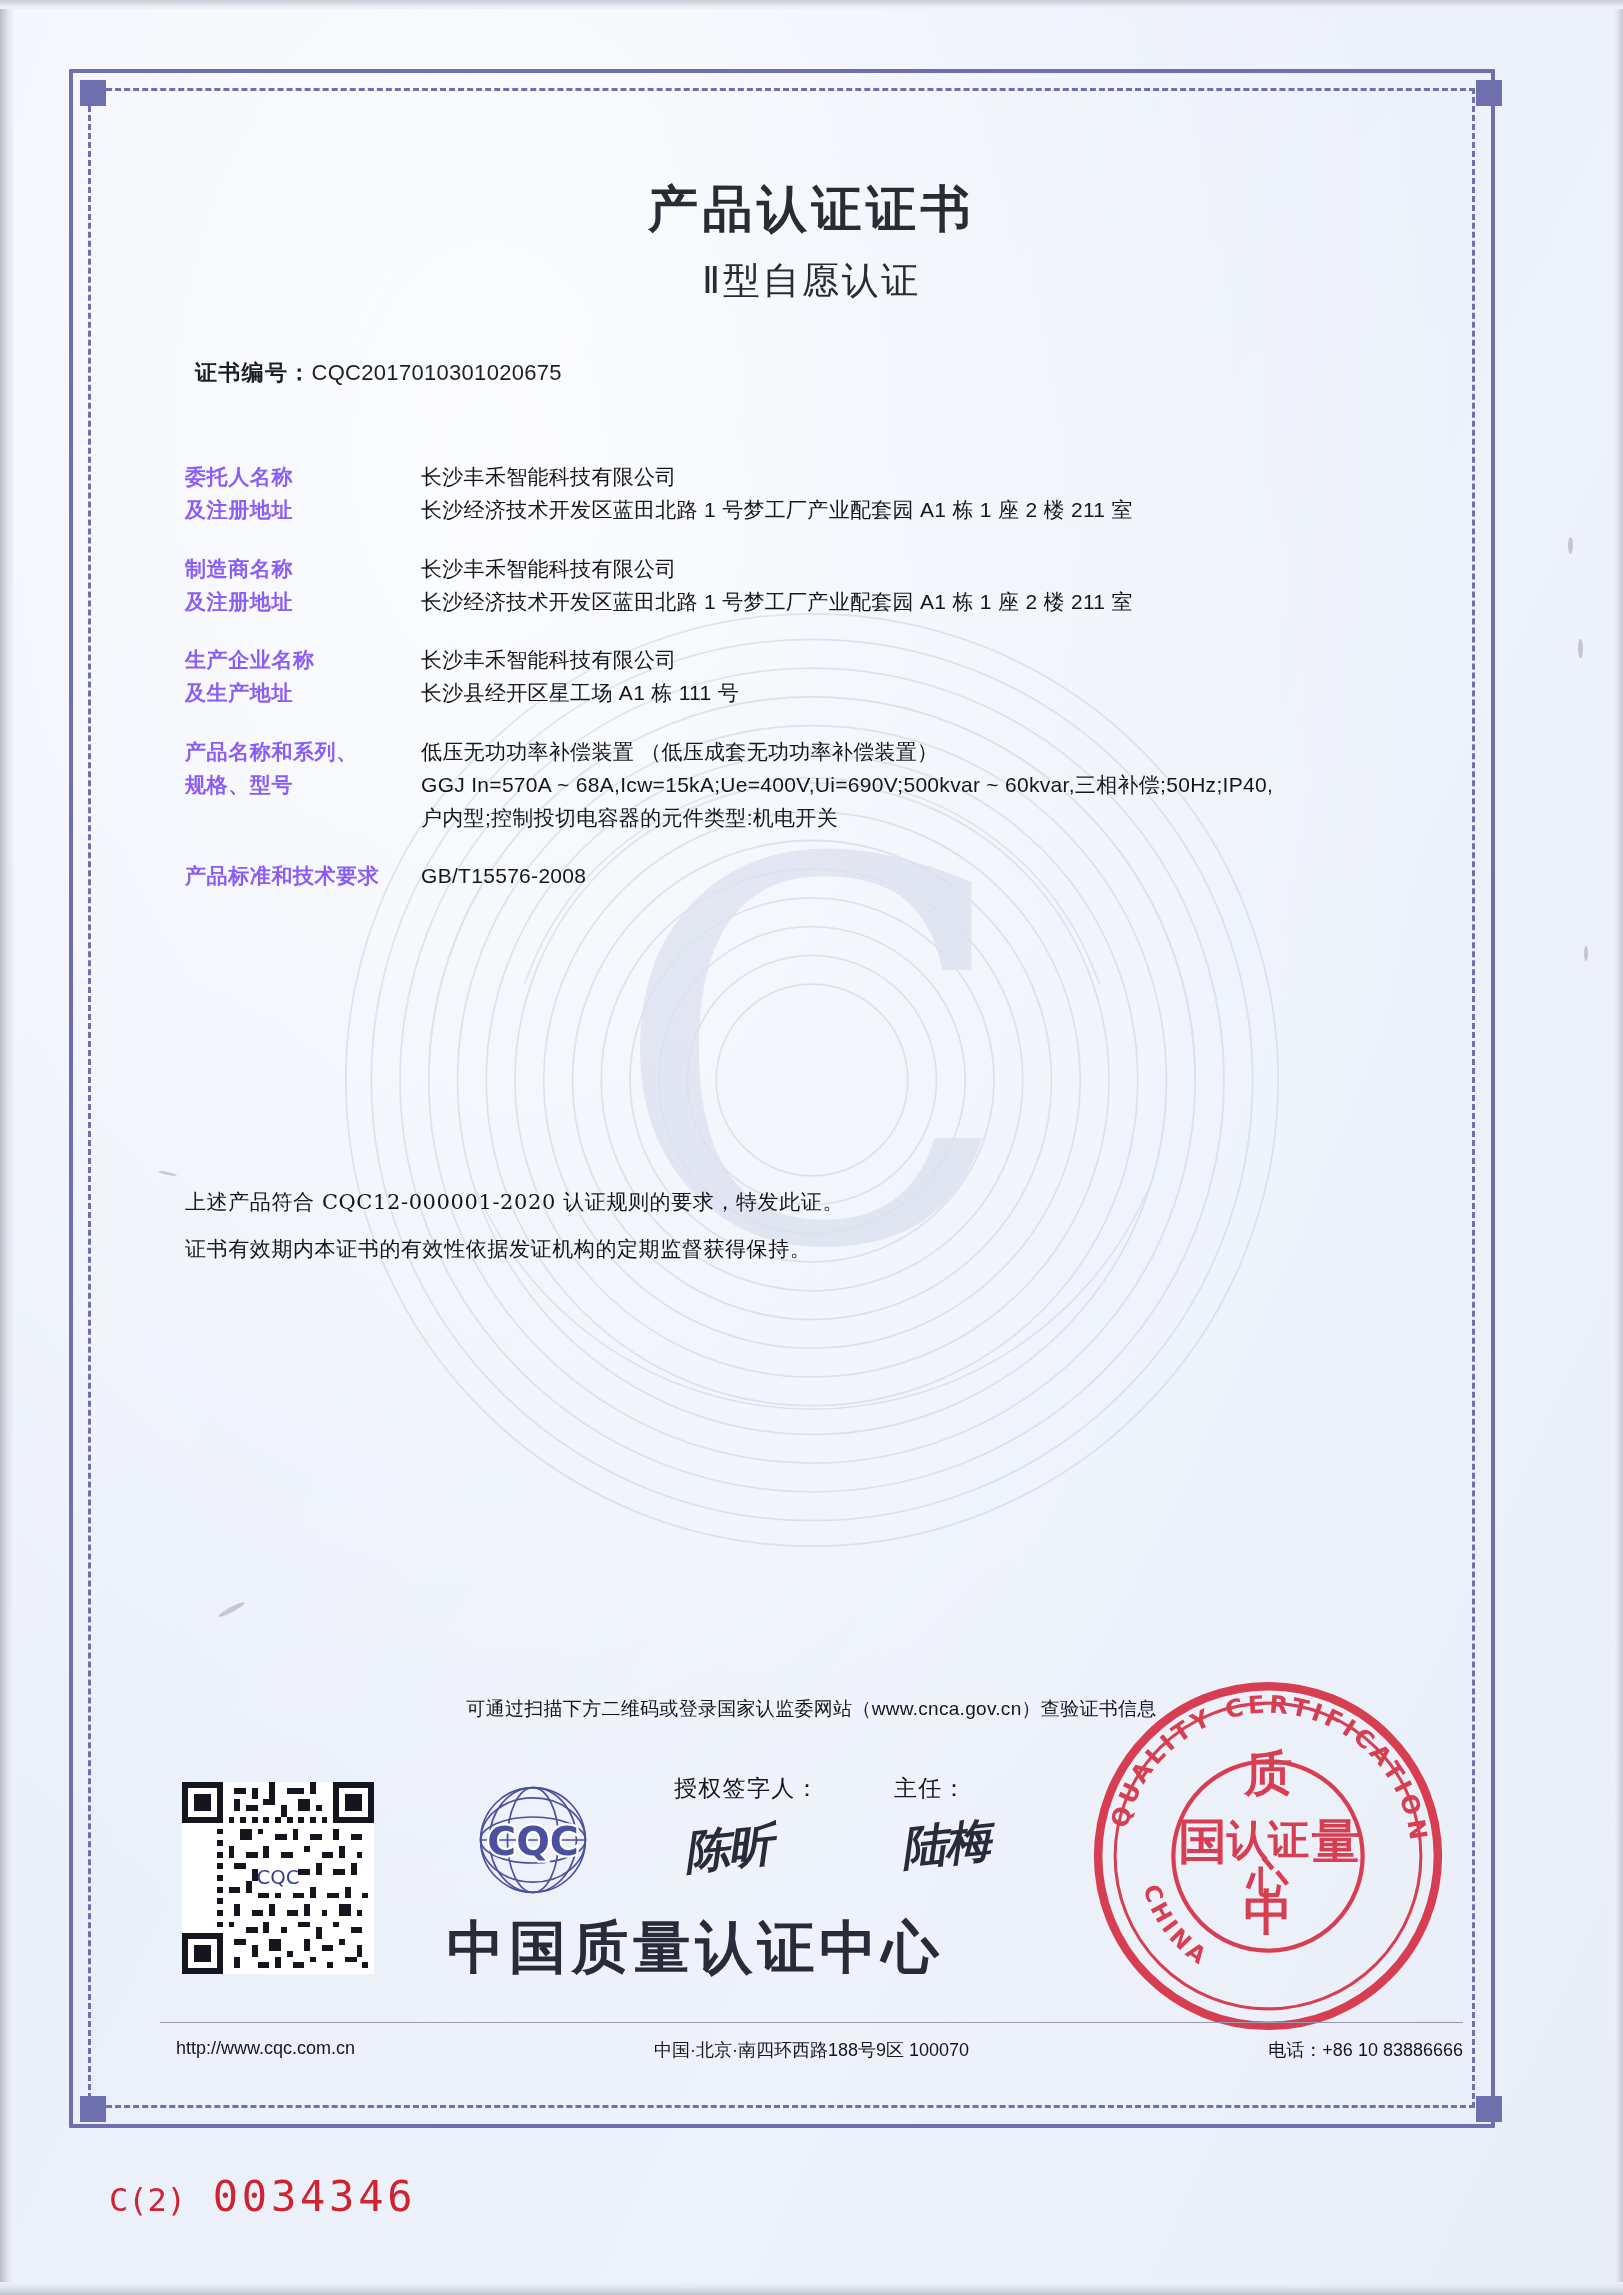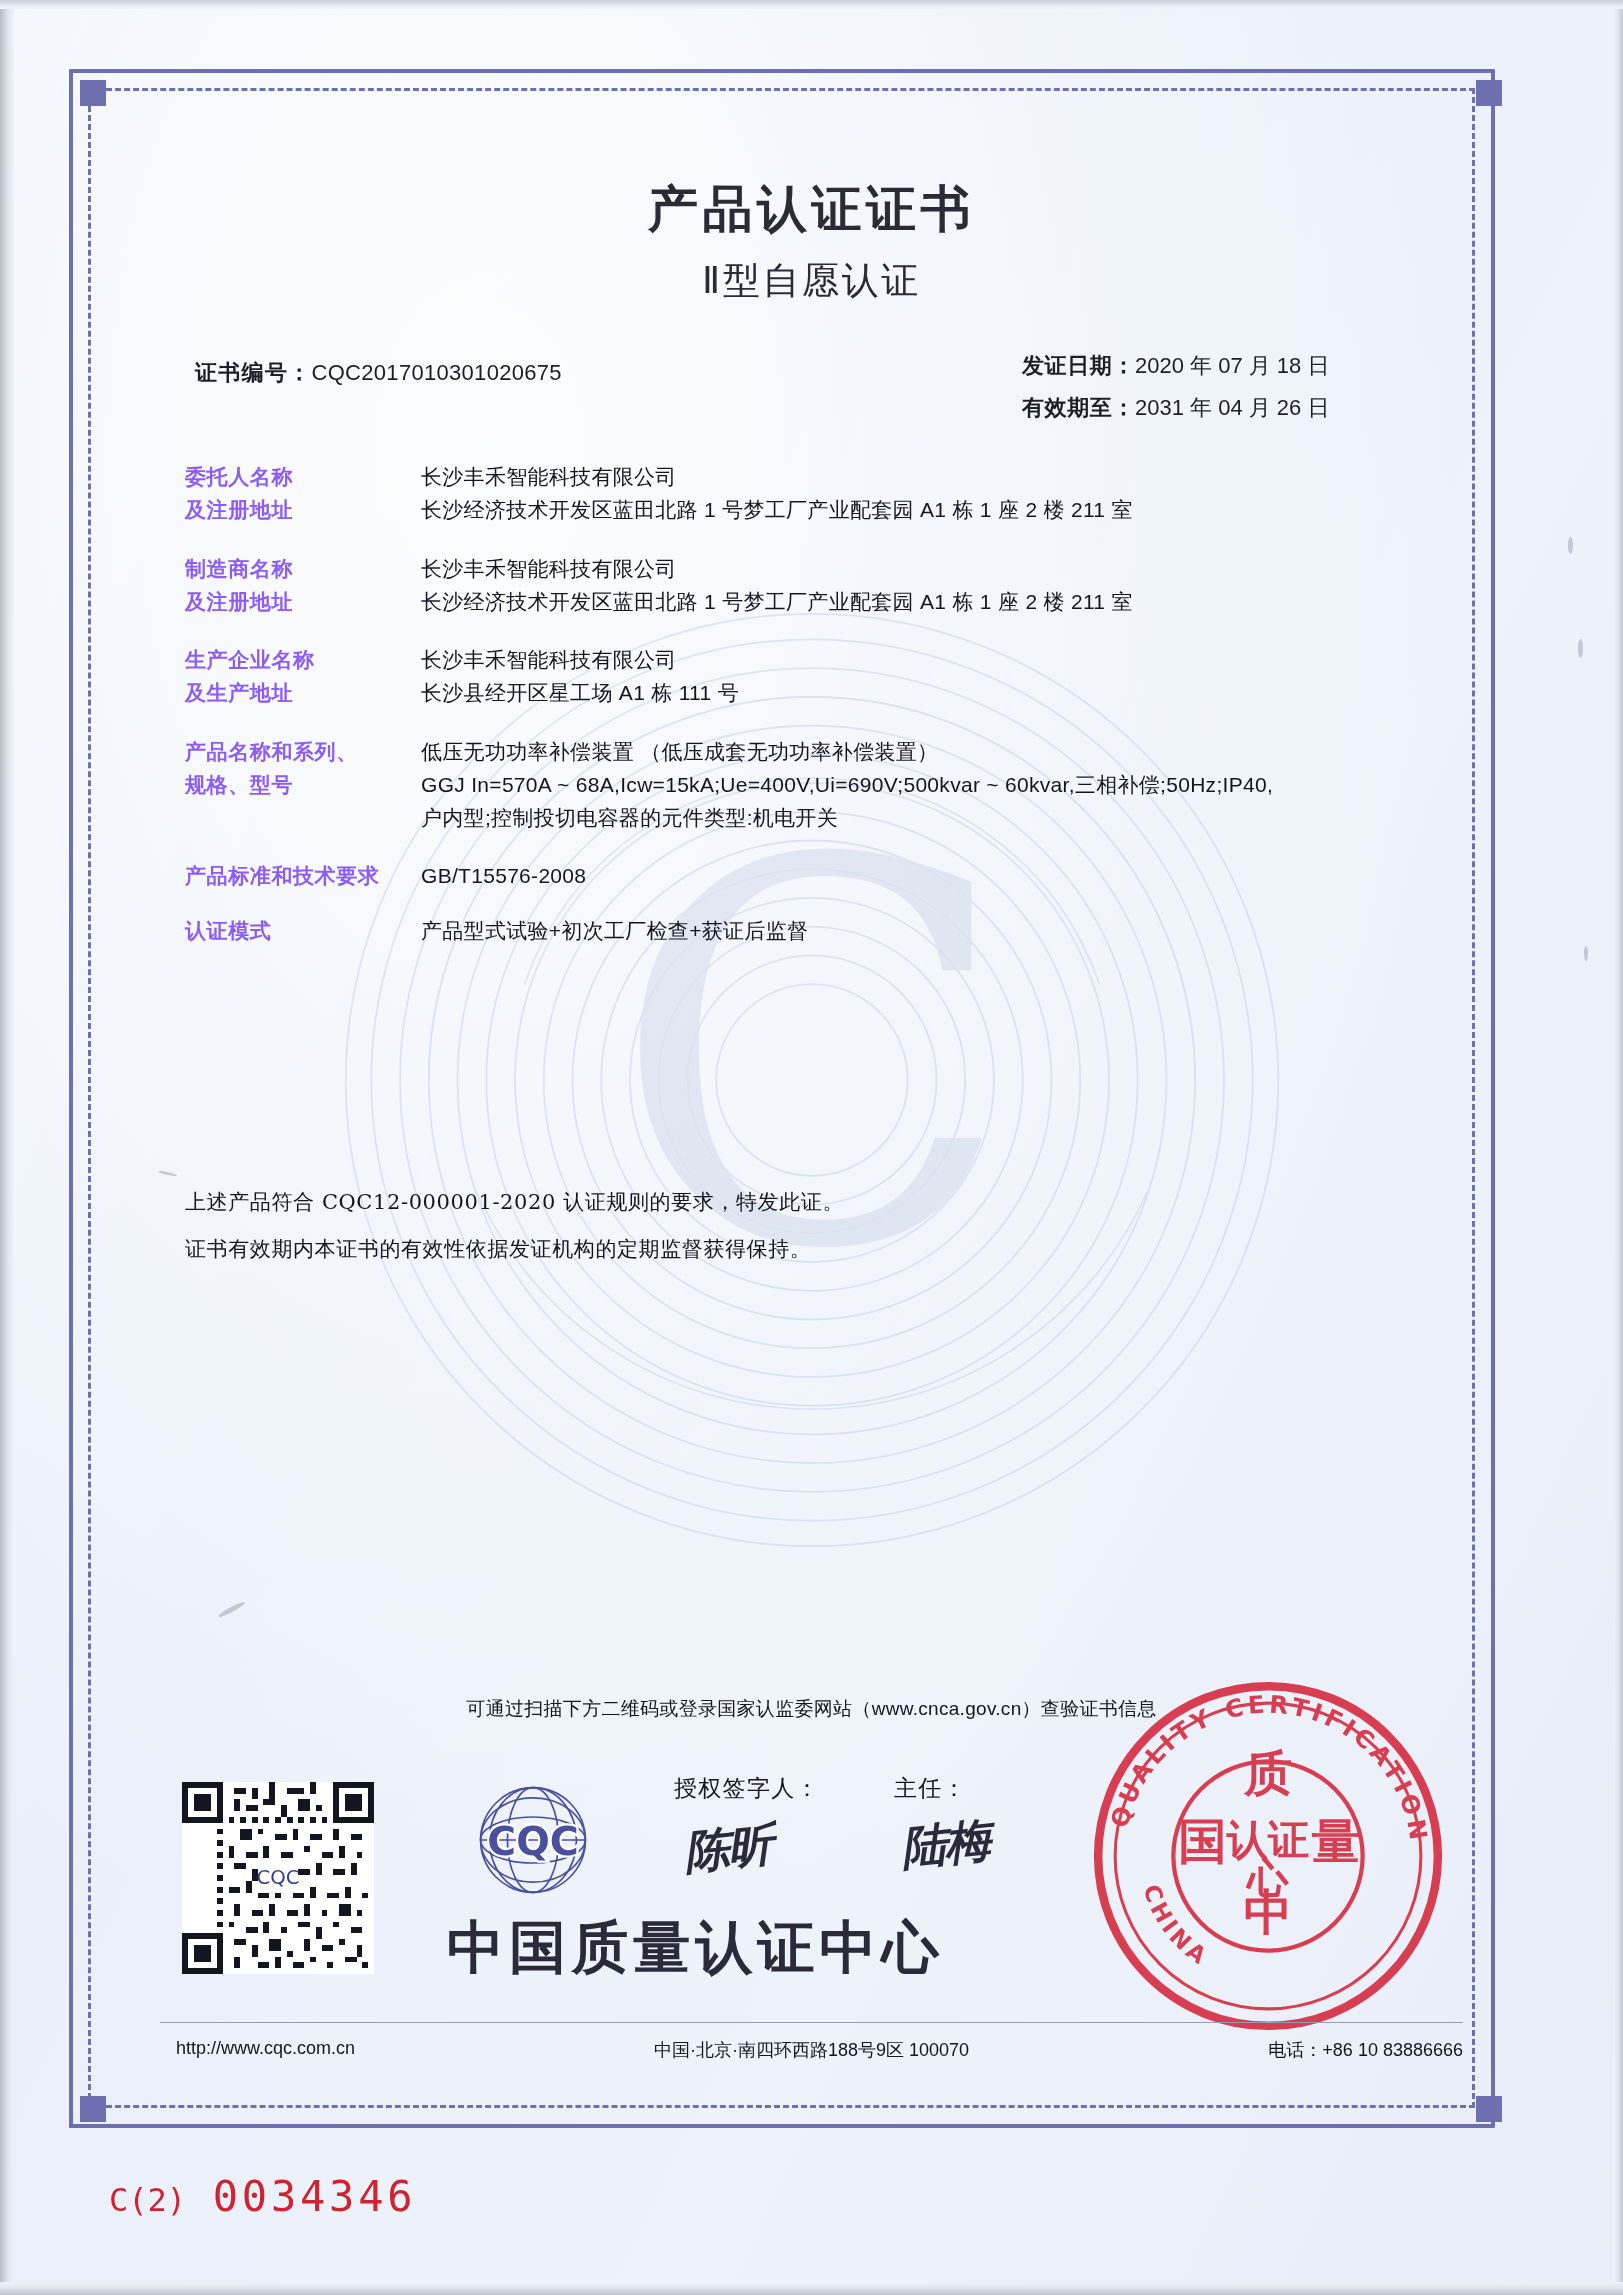--- a/index.html
+++ b/index.html
@@ -339,28 +339,20 @@
   <div class="corner-sq bl"></div>
   <div class="corner-sq br"></div>
 
   <div class="doc-title">产品认证证书</div>
   <div class="doc-subtitle">Ⅱ型自愿认证</div>
 
   <div class="cert-no">
     <span class="lbl">证书编号：</span><span class="val">CQC2017010301020675</span>
   </div>
 
-  <div class="dates">
-    <div>
-      <span class="lbl">发证日期：</span><span>2020 年 07 月 18 日</span>
-    </div>
-    <div>
-      <span class="lbl">有效期至：</span><span>2031 年 04 月 26 日</span>
-    </div>
-  </div>
 
   <div class="fields">
     <div class="field-row">
       <div class="field-label">委托人名称
 及注册地址</div>
       <div class="field-value">长沙丰禾智能科技有限公司
 长沙经济技术开发区蓝田北路 1 号梦工厂产业配套园 A1 栋 1 座 2 楼 211 室</div>
     </div>
     <div class="field-row">
       <div class="field-label">制造商名称
@@ -377,24 +369,20 @@
     <div class="field-row">
       <div class="field-label">产品名称和系列、
 规格、型号</div>
       <div class="field-value">低压无功功率补偿装置 （低压成套无功功率补偿装置）
 GGJ In=570A ~ 68A,Icw=15kA;Ue=400V,Ui=690V;500kvar ~ 60kvar,三相补偿;50Hz;IP40,
 户内型;控制投切电容器的元件类型:机电开关</div>
     </div>
     <div class="field-row compact">
       <div class="field-label">产品标准和技术要求</div>
       <div class="field-value">GB/T15576-2008</div>
-    </div>
-    <div class="field-row compact">
-      <div class="field-label">认证模式</div>
-      <div class="field-value">产品型式试验+初次工厂检查+获证后监督</div>
     </div>
   </div>
 
   <div class="statements">
     <div>上述产品符合 CQC12-000001-2020 认证规则的要求，特发此证。</div>
     <div>证书有效期内本证书的有效性依据发证机构的定期监督获得保持。</div>
   </div>
 
   <div class="verify-note">可通过扫描下方二维码或登录国家认监委网站（www.cnca.gov.cn）查验证书信息</div>
 

